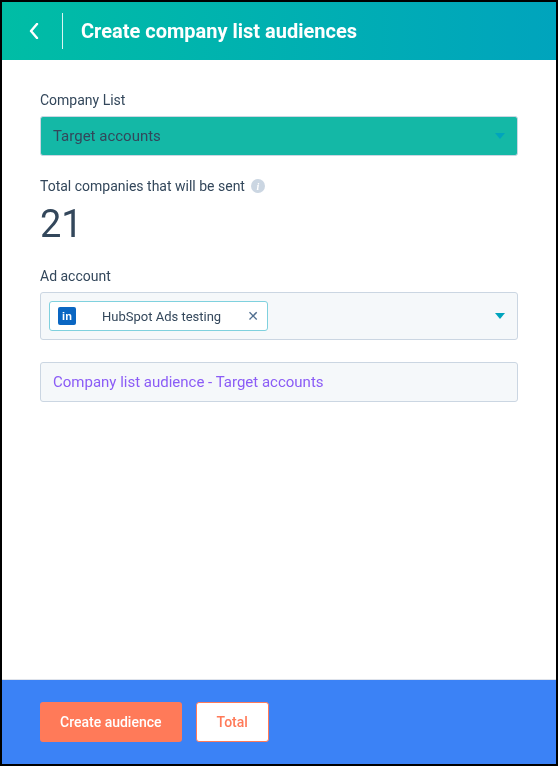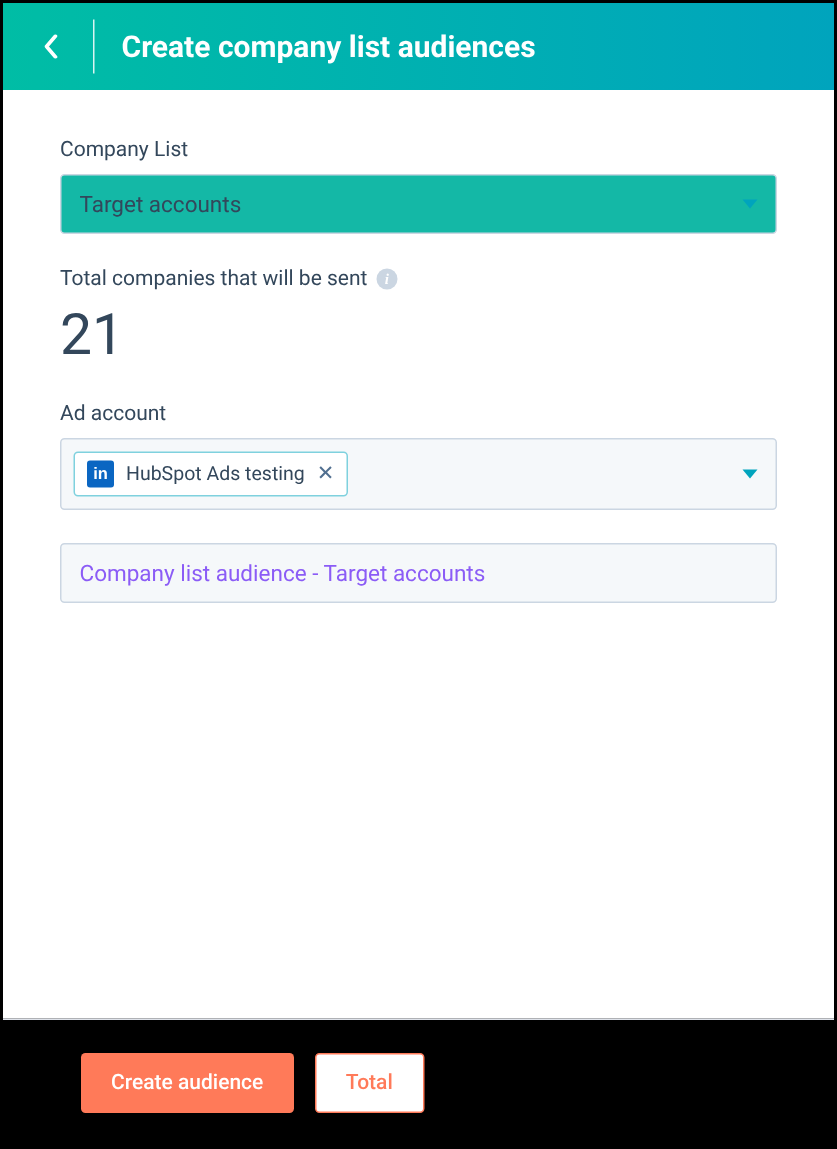--- a/index.html
+++ b/index.html
@@ -102,21 +102,21 @@
       border-radius: 3px;
       padding: 6px 12px 6px 8px;
       display: flex;
       align-items: center;
       justify-content: space-between;
       cursor: pointer;
     }
     .chip {
       display: inline-flex;
       align-items: center;
-      gap: 8px;
+      gap: 26px;
       background: #fff;
       border: 1px solid #7fd1de;
       border-radius: 3px;
       padding: 5px 8px;
       font-size: 13px;
       color: #33475b;
     }
     .linkedin-badge {
       width: 18px; height: 18px;
       background: #0a66c2;
@@ -141,22 +141,22 @@
       border: 1px solid #cbd6e2;
       background: #f5f8fa;
       border-radius: 3px;
       padding: 0 12px;
       color: #8b5cf6;
       font-size: 15px;
       font-family: inherit;
     }
     .footer {
       border-top: 1px solid #dfe3eb;
-      background: #000000;
-      padding: 22px 52px;
+      background: #3b82f6;
+      padding: 22px 38px;
       display: flex;
       gap: 14px;
     }
     .btn {
       height: 40px;
       padding: 0 20px;
       border-radius: 3px;
       font-size: 14px;
       font-weight: 500;
       cursor: pointer;

